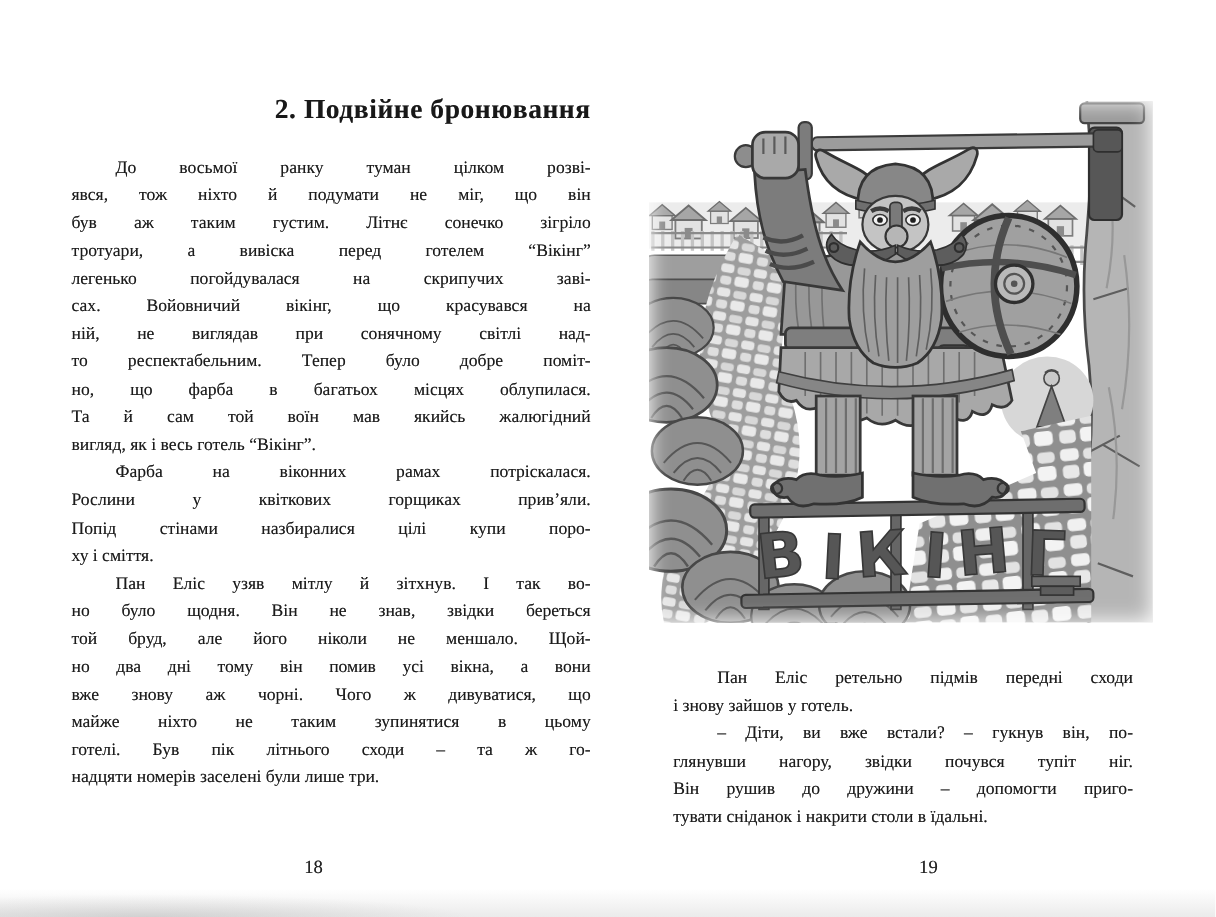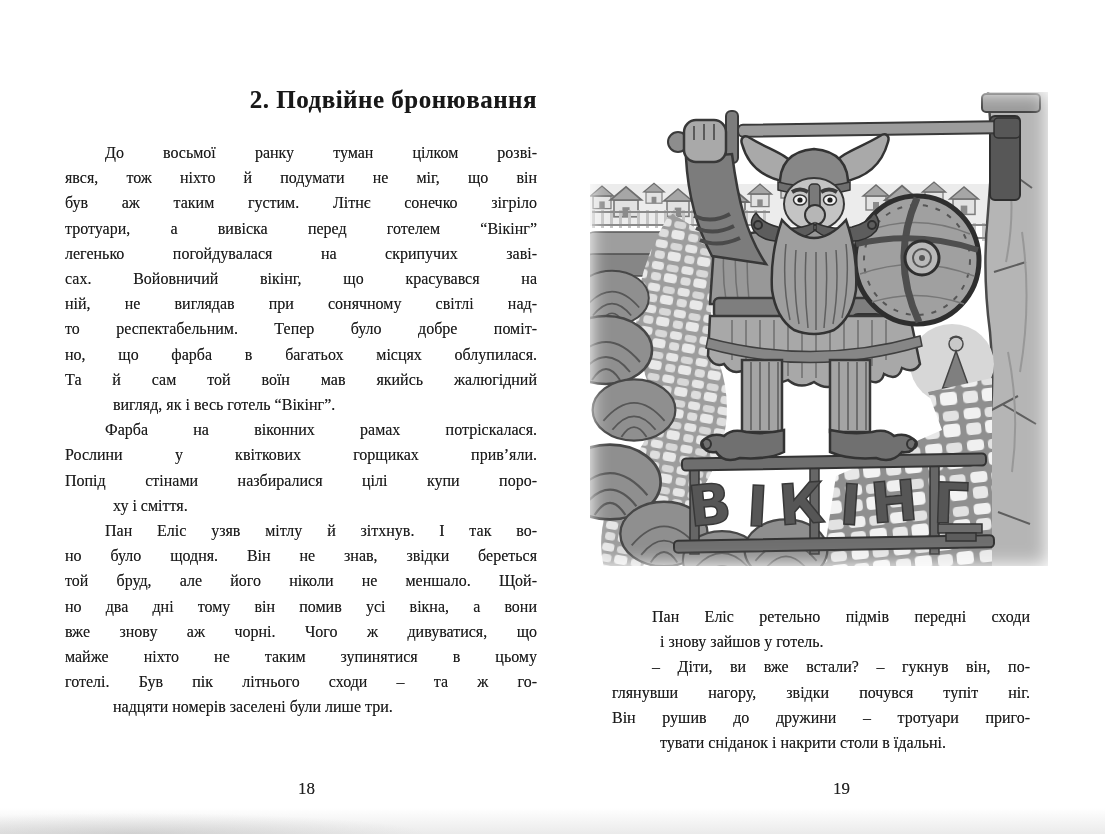--- a/index.html
+++ b/index.html
@@ -15,24 +15,24 @@
     text-shadow:0 0 .5px rgba(0,0,0,.45);
   }
   .body-text{margin-top:26px;}
   .body-text.no-title{margin-top:0;}
   .line{
     font-size:16px;line-height:25.2px;color:#1c1c1c;
     text-align:justify;text-align-last:justify;
     text-shadow:0 0 .4px rgba(0,0,0,.5);
     white-space:nowrap;
   }
-  .line.para-end{text-align-last:left;margin-left:48px;}
+  .line.para-end{text-align-last:left;}
   .line.para-start{text-indent:40px;}
   .page-number{
-    position:absolute;width:60px;text-align:right;
+    position:absolute;width:60px;text-align:center;
     font-size:17px;color:#222;text-shadow:0 0 .4px rgba(0,0,0,.5);
   }
   .illustration{position:absolute;left:590px;top:92px;width:458px;height:474px;}
   .scan-shade{
     position:absolute;left:0;bottom:0;width:1105px;height:26px;pointer-events:none;
     background:
       radial-gradient(ellipse 420px 30px at 12% 100%, rgba(90,90,90,.18), rgba(0,0,0,0) 70%),
       linear-gradient(to bottom, rgba(0,0,0,0), rgba(110,110,110,.14));
   }
 </style>
@@ -263,19 +263,19 @@
   <rect x="-26" y="-26" width="510" height="526" fill="none" stroke="#ffffff" stroke-width="54" filter="url(#soft)"></rect>
 </svg>
 </figure>
 
 <section class="page-col" style="left:612px;top:604px;width:418px;">
   <div class="body-text no-title">
       <div class="line para-start">Пан Еліс ретельно підмів передні сходи</div>
       <div class="line para-end">і знову зайшов у готель.</div>
       <div class="line para-start">– Діти, ви вже встали? – гукнув він, по-</div>
       <div class="line">глянувши нагору, звідки почувся тупіт ніг.</div>
-      <div class="line">Він рушив до дружини – тротуари приго-</div>
+      <div class="line">Він рушив до дружини – допомогти приго-</div>
       <div class="line para-end">тувати сніданок і накрити столи в їдальні.</div>
     </div>
 </section>
-<div class="page-number" style="left:790px;top:779px;">19</div>
+<div class="page-number" style="left:814px;top:779px;">19</div>
 
 <div class="scan-shade"></div>
 
 </body></html>

